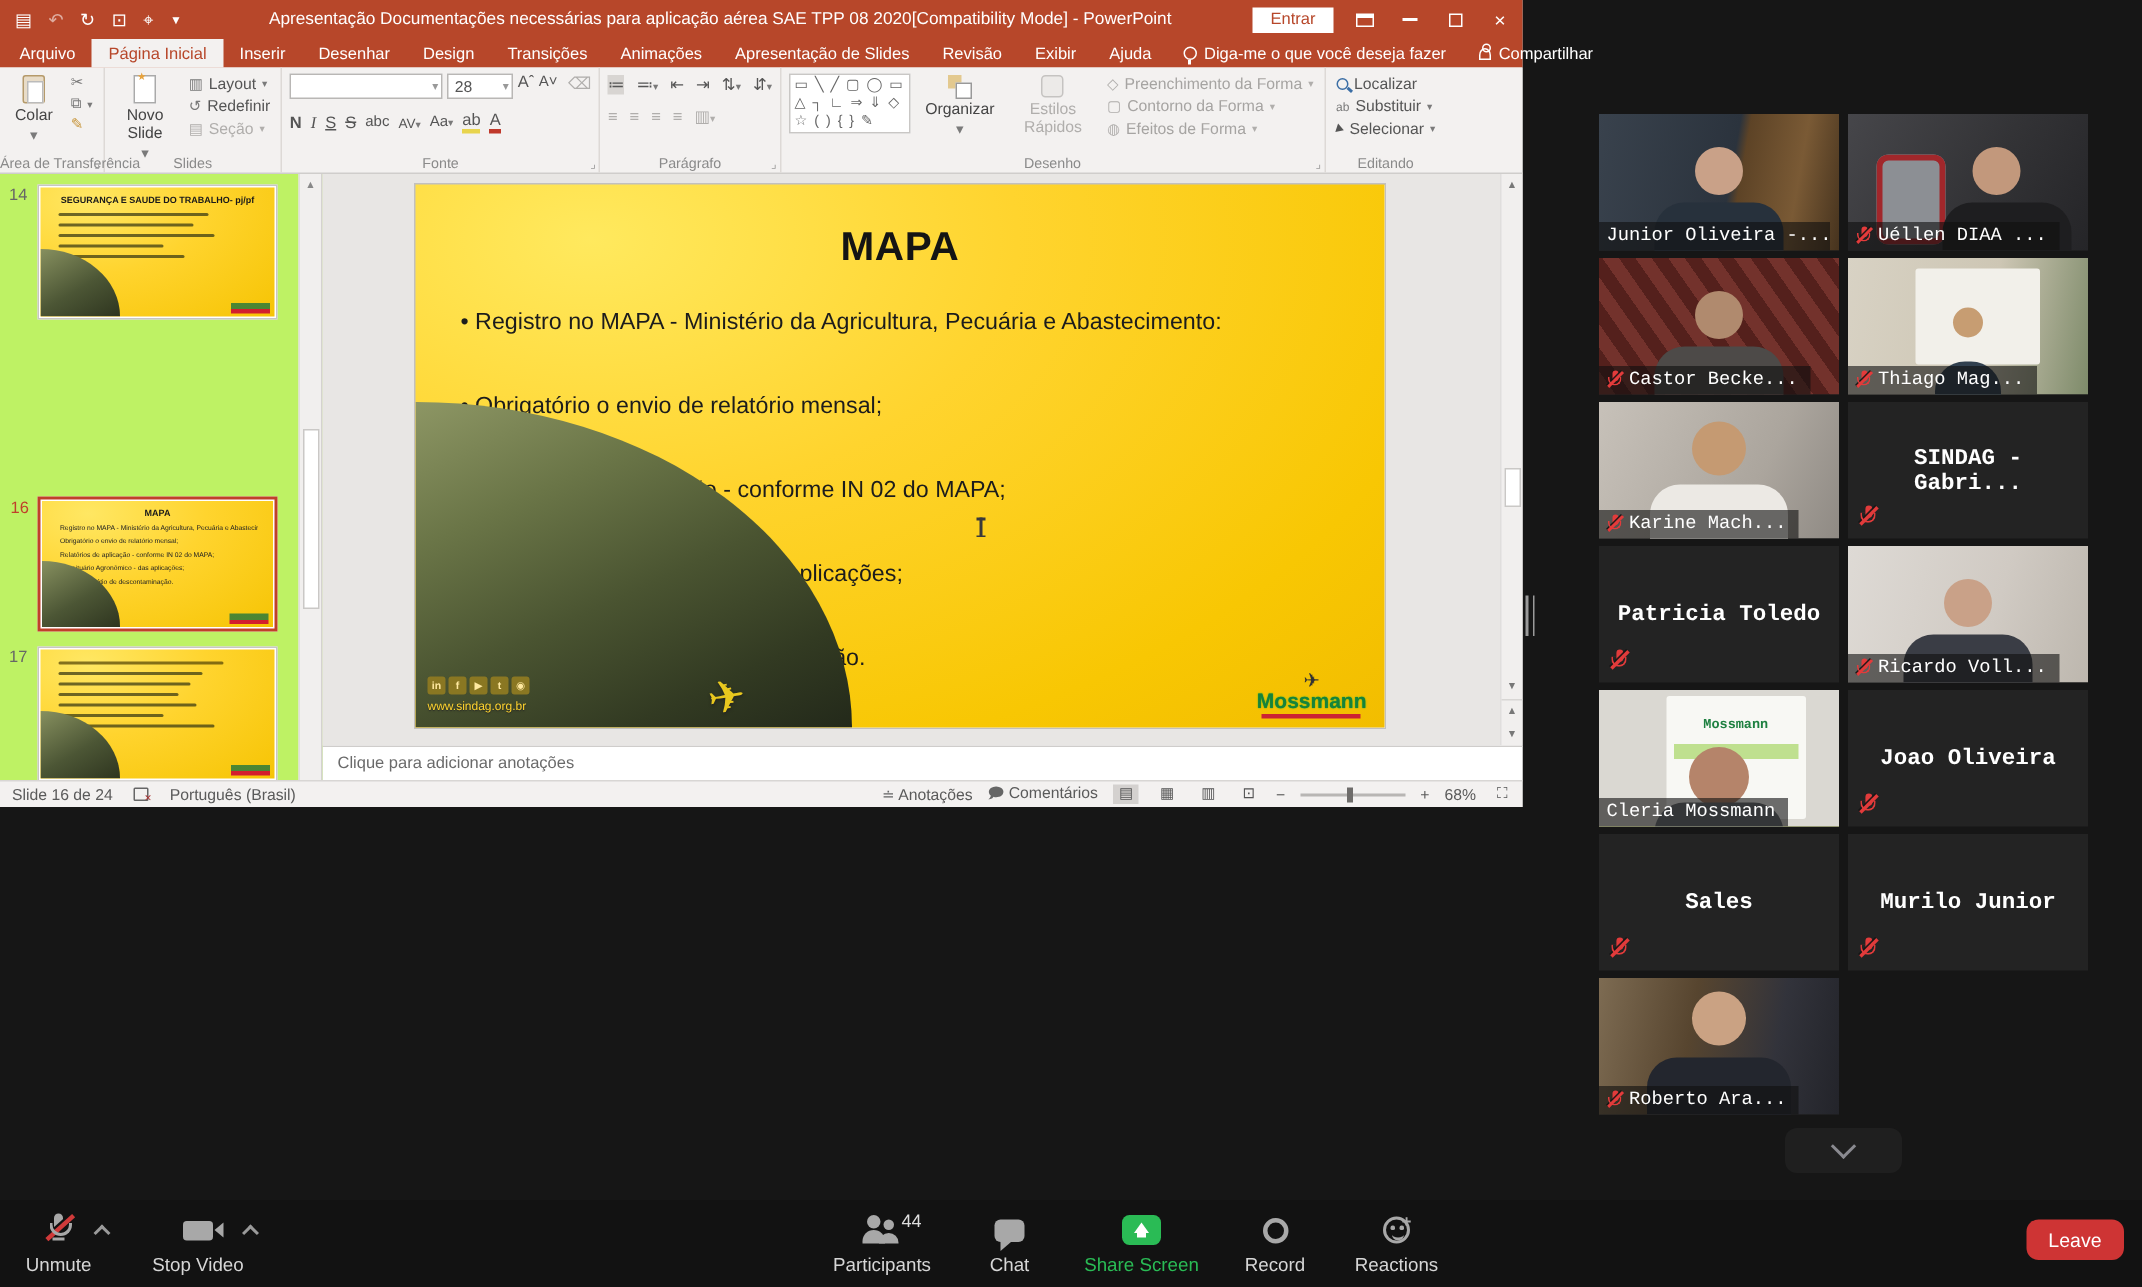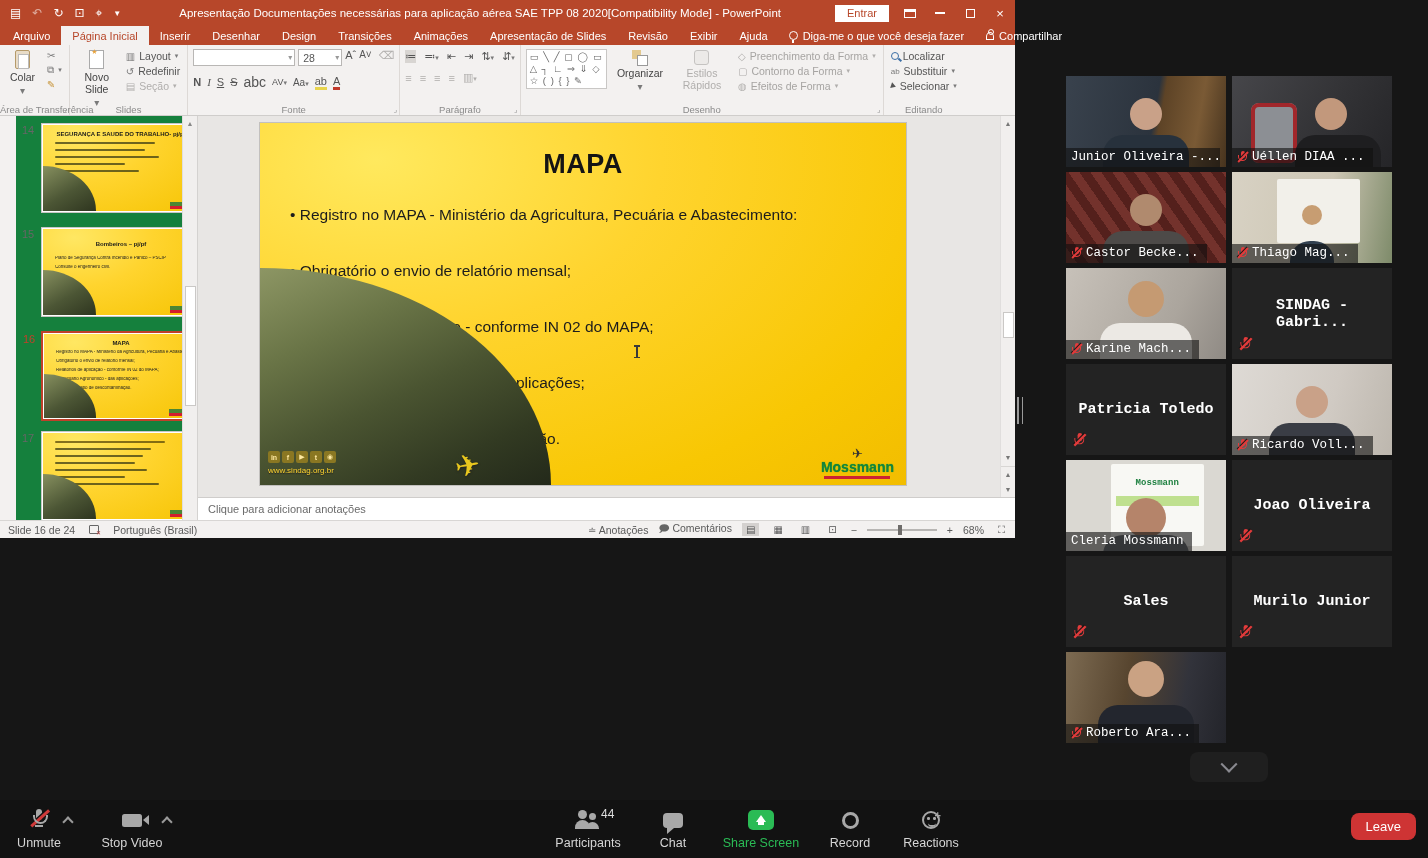--- a/index.html
+++ b/index.html
@@ -52,21 +52,21 @@
   .layers::before{content:"";position:absolute;left:0;top:0;width:9px;height:9px;background:#e3c98f;}
   .layers::after{content:"";position:absolute;left:5px;top:5px;width:9px;height:9px;background:#fff;border:1px solid #999;}
   .qstyle{width:15px;height:15px;border:1px solid #c5c3c1;border-radius:3px;background:#eceae8;}
   .mag{width:8px;height:8px;border:1.6px solid #3b6ea5;border-radius:50%;position:relative;}
   .mag::after{content:"";position:absolute;left:6px;top:6px;width:4px;height:1.6px;background:#3b6ea5;transform:rotate(42deg);}
   .cursor-tri{width:0;height:0;border-left:5px solid #555;border-top:3.5px solid transparent;border-bottom:3.5px solid transparent;transform:rotate(18deg);}
   .hl{background:#d8d5d2;}
 
   .work{position:absolute;top:116px;left:0;right:0;bottom:18px;display:flex;}
   
-  .thumbs{width:182px;background:#15803d;border-right:1px solid #d4d2d0;position:relative;overflow:hidden;margin-left:16px;}
+  .thumbs{width:215px;background:#bef264;border-right:1px solid #d4d2d0;position:relative;overflow:hidden;}
   .thumbnum{position:absolute;left:-20px;top:0;font-size:11px;color:#666;}
   .thumb{position:absolute;left:25px;width:160px;height:90px;border:1px solid #c8c6c4;background:#fff;}
   .thumb.sel{border:2px solid #c0402a;}
   .mini{position:absolute;inset:1px;background:radial-gradient(ellipse at 20% 10%,#ffe763 0%,#ffd42e 45%,#f6c404 100%);overflow:hidden;}
   .mini-photo{position:absolute;left:0;bottom:0;width:34%;height:52%;background:linear-gradient(150deg,#87905f,#4c5635 55%,#2e351f);border-top-right-radius:100% 100%;}
   .mini-logo{position:absolute;right:3px;bottom:2px;width:26px;height:7px;background:linear-gradient(#2d7a3a 60%,#c03 60%);opacity:.85;}
   .mini-title{font-weight:bold;color:#1a1a1a;text-align:center;margin-top:6px;font-size:6px;}
   .mini-line{height:2px;background:#3c3c14;opacity:.75;margin:5px 10px 0 12px;border-radius:1px;}
   .mini-txt{font-size:4.5px;color:#222;margin:4px 10px 0 12px;line-height:1.1;white-space:nowrap;overflow:hidden;}
   .vscroll{position:absolute;right:0;top:0;bottom:0;width:15px;background:#f1efee;border-left:1px solid #e0dedd;}
@@ -286,21 +286,21 @@
           </div>
         <span style="font-size:11px;color:#555;">Aˆ</span>
         <span style="font-size:10px;color:#555;">A˅</span>
         <span class="dim2" style="margin-left:4px;">⌫</span>
       </div>
       <div class="fontrow">
         <b>N</b>
         <i style="font-family:'Liberation Serif',serif;">I</i>
         <span style="text-decoration:underline;">S</span>
         <span style="text-decoration:line-through;">S</span>
-        <span style="font-size:14px;">abc</span>
+        <span style="font-size:10px;">abc</span>
         <span style="font-size:9px;">AV<span class="gl" style="font-size:7px;">▾</span></span>
         <span style="font-size:10px;">Aa<span class="gl" style="font-size:7px;">▾</span></span>
         <span style="border-bottom:3px solid #e8d44d;">ab</span>
         <span style="border-bottom:3px solid #c0392b;">A</span>
       </div>
       <div class="rcap">Fonte</div>
       <div class="launcher">⌟</div>
     </div>
 
     <div class="rgroup" style="flex-direction:column;">
@@ -383,30 +383,20 @@
     <div class="thumbs">
       <div class="thumb" style="top:7px;">
         <span class="thumbnum">14</span>
         <div class="mini">
           <div class="mini-title">SEGURANÇA E SAUDE DO TRABALHO- pj/pf</div>
           <div class="mini-line" style="width:100px;"></div>
             <div class="mini-line" style="width:90px;"></div>
           <div class="mini-line" style="width:104px;"></div>
             <div class="mini-line" style="width:70px;"></div>
           <div class="mini-line" style="width:84px;"></div>
-          <div class="mini-photo"></div>
-            <div class="mini-logo"></div>
-        </div>
-      </div>
-      <div class="thumb" style="top:111px;">
-        <span class="thumbnum">15</span>
-        <div class="mini">
-          <div class="mini-title" style="margin-top:12px;">Bombeiros – pj/pf</div>
-          <div class="mini-txt" style="margin-top:9px;">Plano de Segurança Contra Incêndio e Pânico – PSCIP</div>
-          <div class="mini-txt">Consulte o engenheiro civil.</div>
           <div class="mini-photo"></div>
             <div class="mini-logo"></div>
         </div>
       </div>
       <div class="thumb sel" style="top:215px;">
         <span class="thumbnum" style="color:#c0402a;">16</span>
         <div class="mini">
           <div class="mini-title">MAPA</div>
           <div class="mini-txt">Registro no MAPA - Ministério da Agricultura, Pecuária e Abastecimento:</div>
           <div class="mini-txt">Obrigatório o envio de relatório mensal;</div>

